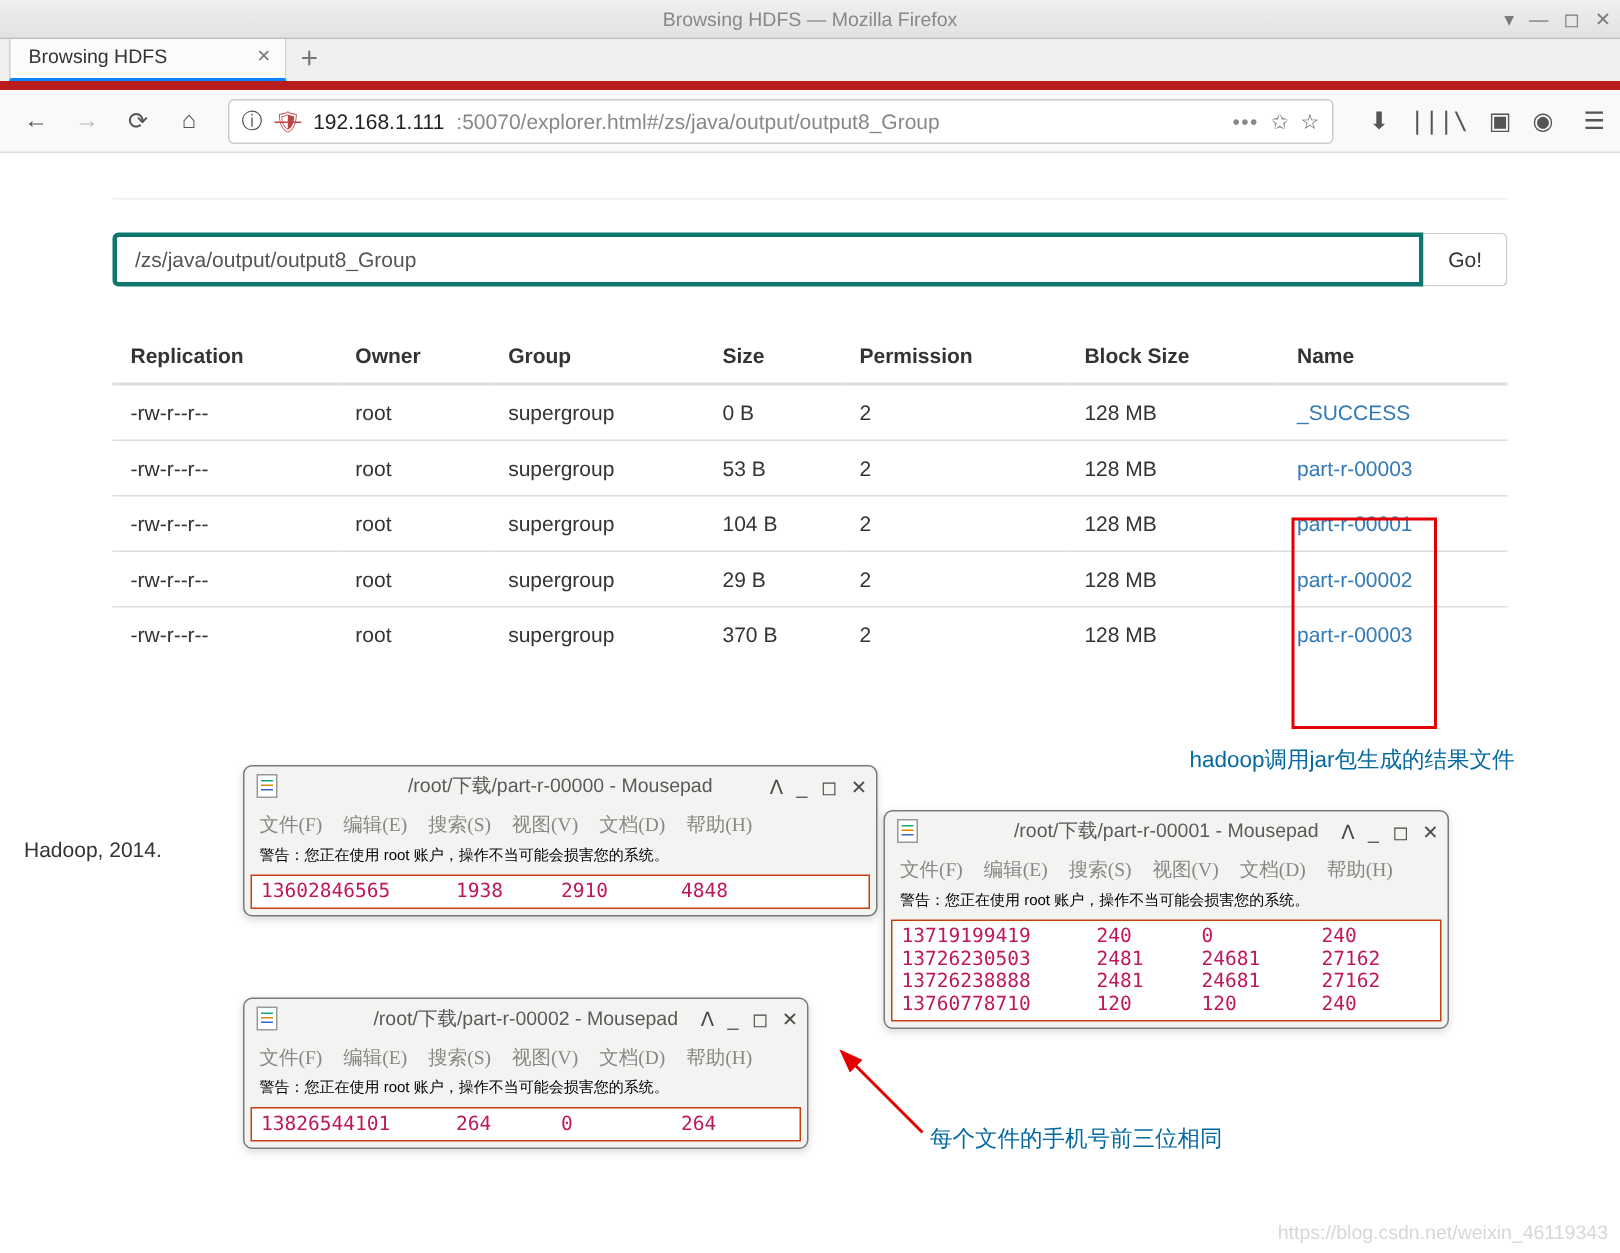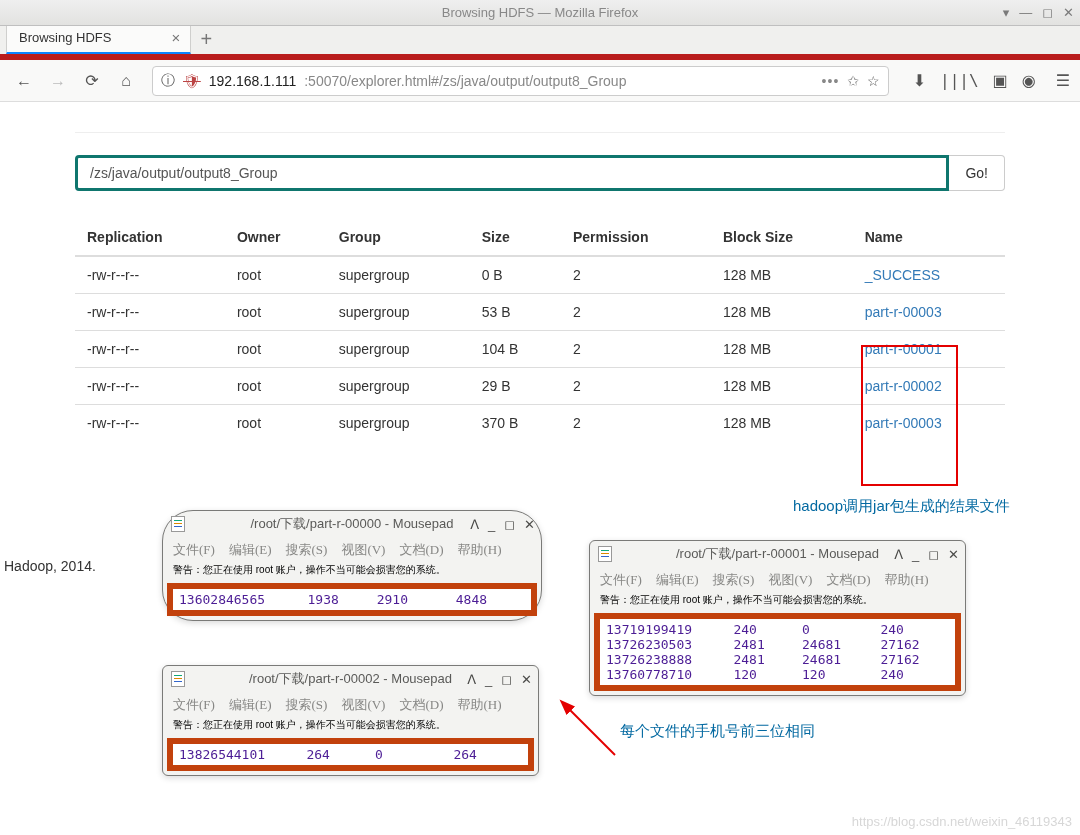--- a/index.html
+++ b/index.html
@@ -46,28 +46,28 @@
 .red-annot { position: absolute; color: #0369a1; font-size: 15px; }
 
 
 .mp-win { position: absolute; background: #f3f3f1; border: 1px solid #7a7a78; border-radius: 6px; box-shadow: 0 2px 6px rgba(0,0,0,0.15); font-size: 13px; }
 .mp-title { height: 26px; display: flex; align-items: center; justify-content: center; position: relative; color: #5a5a58; }
 .mp-title .doc-icon { position: absolute; left: 8px; top: 5px; width: 14px; height: 16px; background: #fff; border: 1px solid #999; }
 .mp-title .doc-icon::after { content:""; position:absolute; left:2px; top:3px; width:8px; height:1px; background:#1a7; box-shadow:0 3px 0 #d80, 0 6px 0 #36c; }
 .mp-title .mp-ctrls { position: absolute; right: 6px; display: flex; gap: 9px; color: #4a4a48; font-size: 13px; }
 .mp-menu { display: flex; gap: 14px; padding: 4px 10px 2px 10px; color: #878785; font-size: 13px; font-family: Liberation Serif, serif; }
 .mp-warn { padding: 2px 10px 6px 10px; color: #000000; font-size: 10px; }
-.mp-body { margin: 0 4px 4px 4px; border: 6px solid #c2410c; background: #fff; padding: 3px 6px; font-family: "DejaVu Sans Mono", monospace; font-size: 13px; color: #4c1d95; white-space: pre; }
+.mp-body { margin: 0 4px 4px 4px; border: 1px solid #c2410c; background: #fff; padding: 3px 6px; font-family: "DejaVu Sans Mono", monospace; font-size: 13px; color: #be185d; white-space: pre; }
 .mp-body .row { display: flex; }
 .mp-body .c1 { width: 130px; }
 .mp-body .c2 { width: 70px; }
 .mp-body .c3 { width: 80px; }
 .mp-body .c4 { width: 70px; }
 
-.hadoop-footer { position: absolute; left: 4px; top: 558px; font-size: 14px; color: #333; }
+.hadoop-footer { position: absolute; left: 16px; top: 558px; font-size: 14px; color: #333; }
 .watermark { position: absolute; right: 8px; bottom: 6px; font-size: 13px; color: #d7d7d7; }
 
 
 .arrow { position: absolute; }
 .arrow svg { overflow: visible; }
 </style>
 </head>
 <body>
 
 <div class="titlebar">
@@ -180,21 +180,21 @@
         </tr>
       </tbody>
   </table>
 </div>
 
 <div class="red-box" style="left:861px; top:345px; width:97px; height:141px;"></div>
 <div class="red-annot" style="left:793px; top:497px;">hadoop调用jar包生成的结果文件</div>
 
 <div class="hadoop-footer">Hadoop, 2014.</div>
 
-<div class="mp-win" style="left:162px; top:510px; width:380px;border-radius:31px;">
+<div class="mp-win" style="left:162px; top:510px; width:423px;">
   <div class="mp-title">
     <span class="doc-icon"></span>
     <span>/root/下载/part-r-00000 - Mousepad</span>
     <div class="mp-ctrls">
       <span>ᐱ</span>
       <span>_</span>
       <span>◻</span>
       <span>✕</span>
     </div>
   </div>
@@ -259,15 +259,15 @@
 <div class="arrow" style="left:560px; top:700px;">
   <svg width="60" height="60">
     <defs>
         <marker id="ah" markerWidth="10" markerHeight="10" refX="2" refY="3" orient="auto">
           <path d="M0,0 L0,6 L8,3 z" fill="#e40000"></path>
         </marker>
       </defs>
     <line x1="55" y1="55" x2="8" y2="8" stroke="#e40000" stroke-width="2" marker-end="url(#ah)"></line>
   </svg>
 </div>
-<div class="red-annot" style="left:620px; top:722px;">每个文件的手机号前三位相同</div>
+<div class="red-annot" style="left:620px; top:750px;">每个文件的手机号前三位相同</div>
 
 <div class="watermark">https://blog.csdn.net/weixin_46119343</div>
 
 </body></html>

